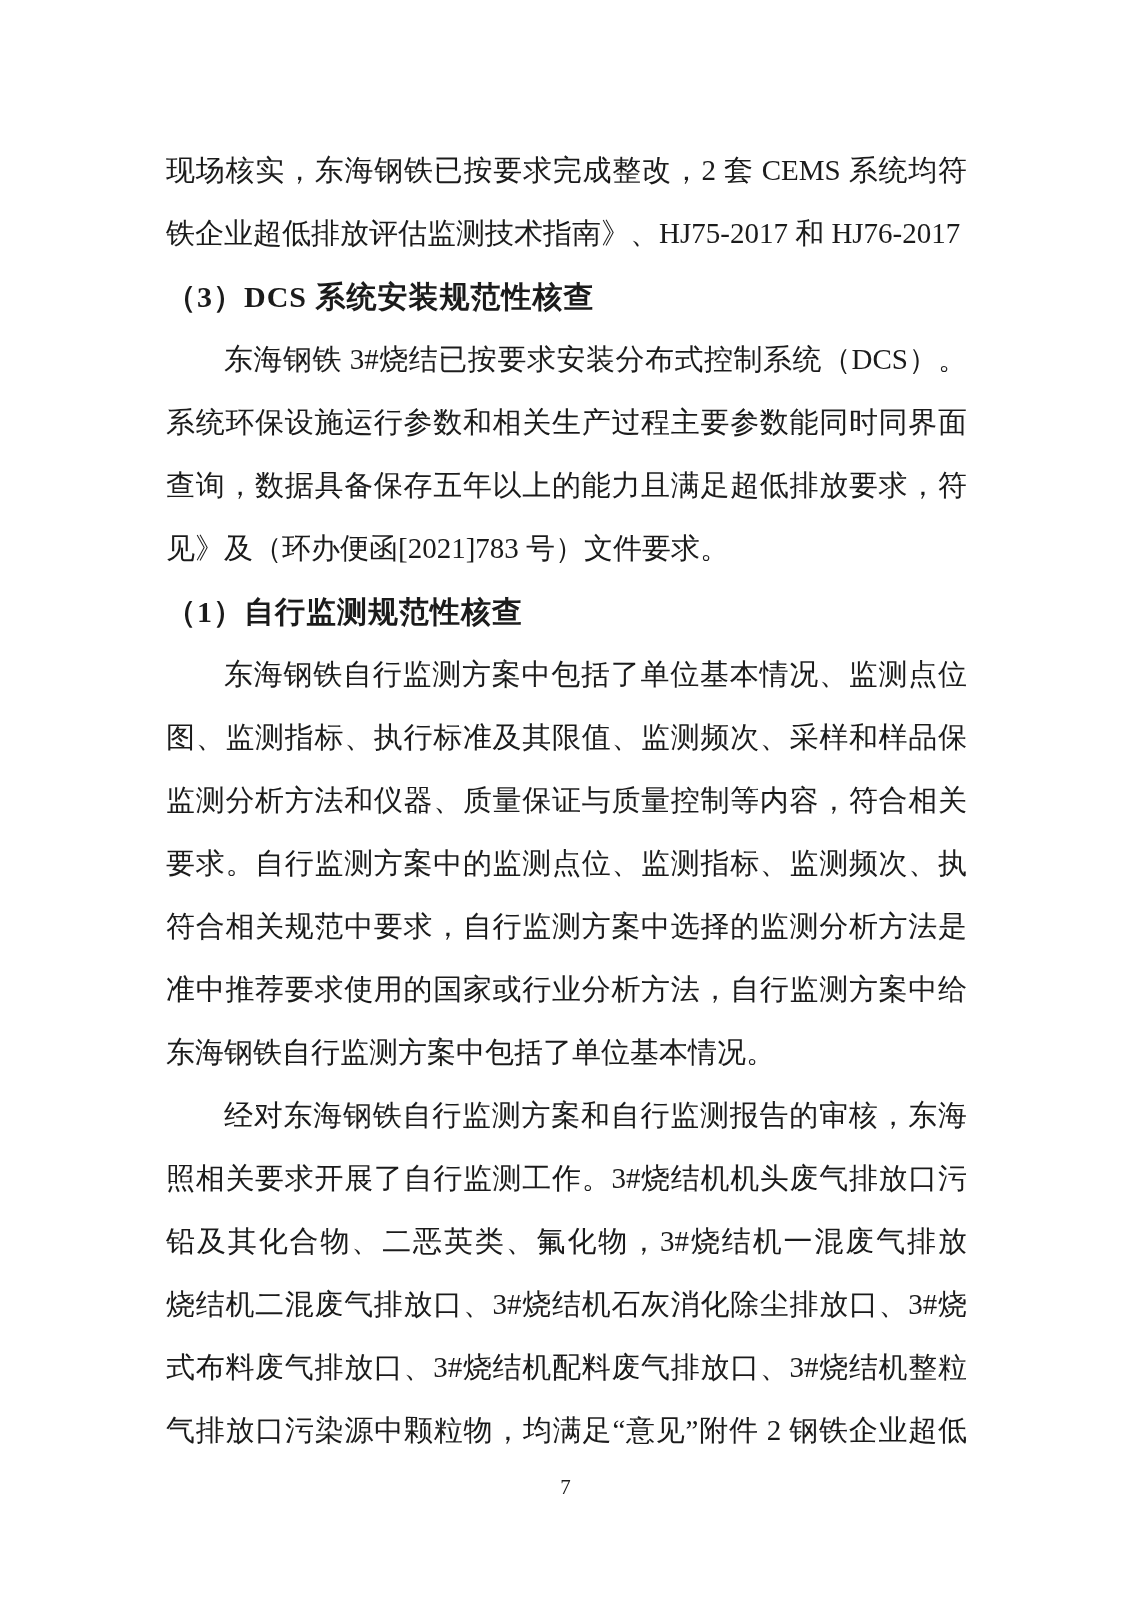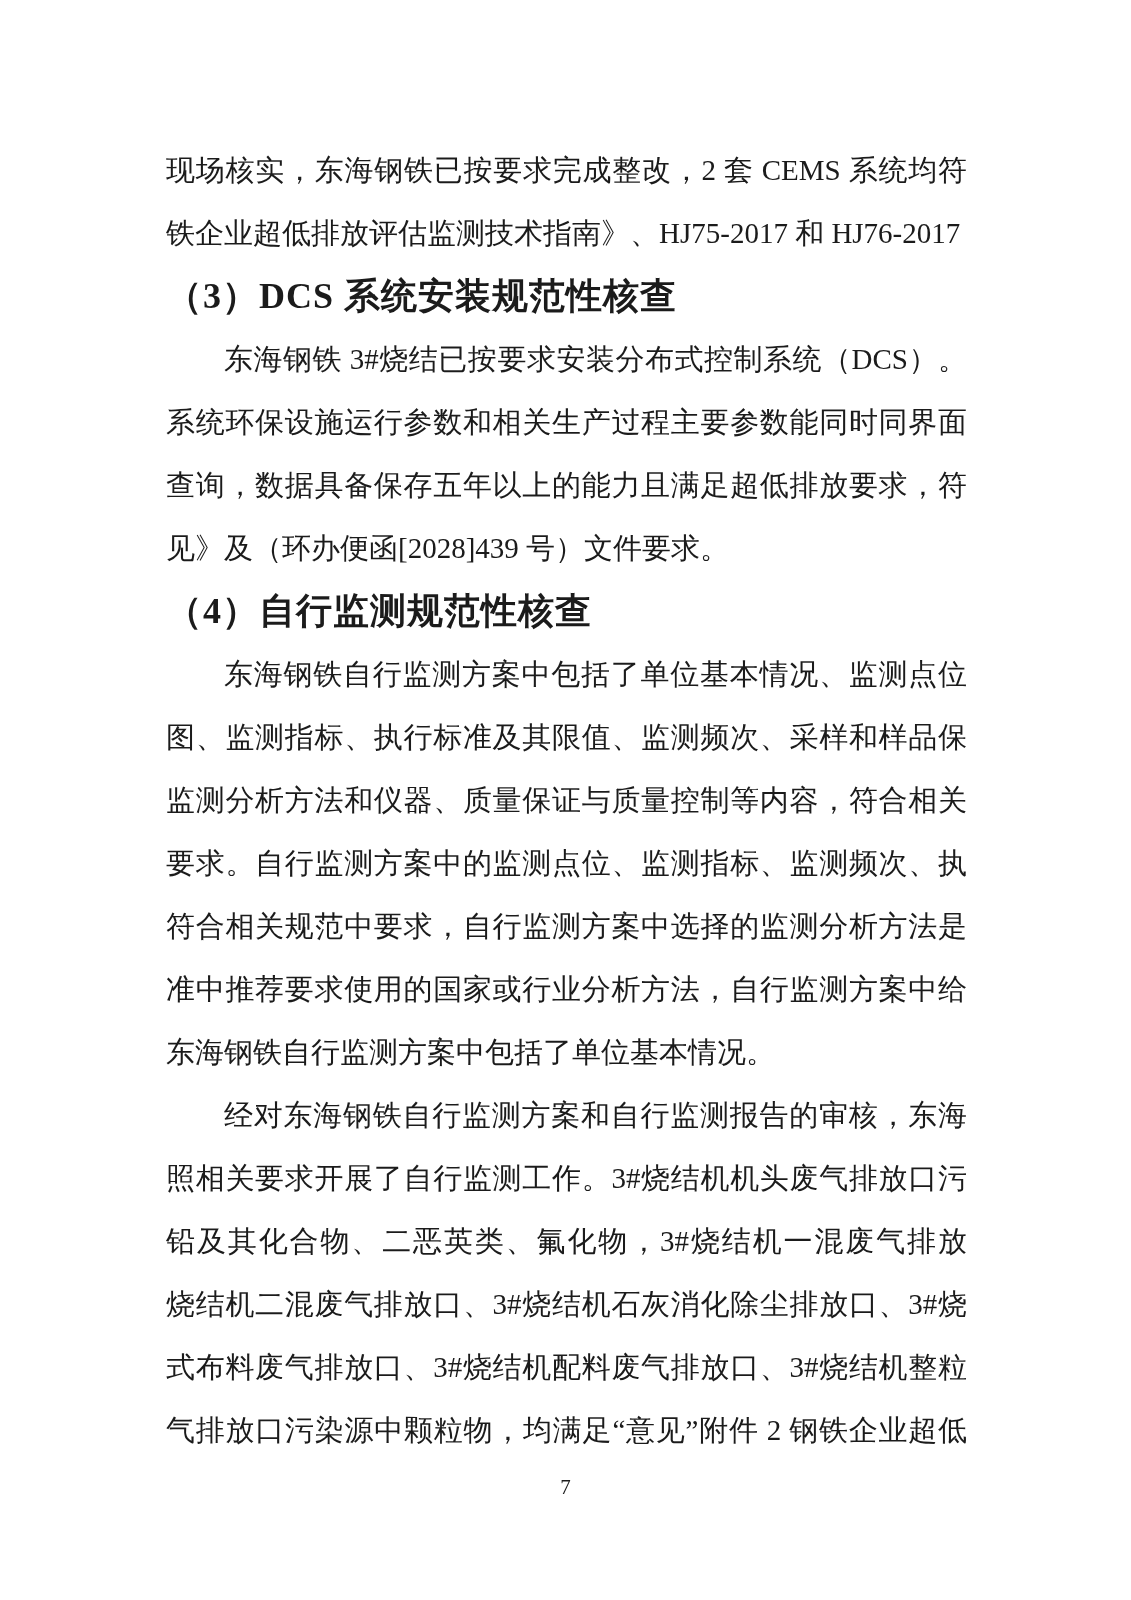--- a/index.html
+++ b/index.html
@@ -40,21 +40,21 @@
   .line.fill {
     text-align: justify;
     text-align-last: justify;
   }
   .line.indent {
     padding-left: 58px;
   }
   .heading {
     height: 63px;
     line-height: 63px;
-    font-size: 36px;
+    font-size: 30px;
     font-weight: bold;
     margin: 0;
     letter-spacing: 1px;
   }
   .page-number {
     position: absolute;
     top: 1472px;
     left: 0;
     width: 100%;
     text-align: center;
@@ -73,24 +73,24 @@
       <div class="line fill">现场核实，东海钢铁已按要求完成整改，2 套 CEMS 系统均符合《钢</div>
       <div class="line">铁企业超低排放评估监测技术指南》、HJ75-2017 和 HJ76-2017 要求。</div>
     </div>
 
     <h2 class="heading">（3）DCS 系统安装规范性核查</h2>
 
     <div class="para">
       <div class="line fill indent">东海钢铁 3#烧结已按要求安装分布式控制系统（DCS）。DCS</div>
       <div class="line fill">系统环保设施运行参数和相关生产过程主要参数能同时同界面显示</div>
       <div class="line fill">查询，数据具备保存五年以上的能力且满足超低排放要求，符合《意</div>
-      <div class="line">见》及（环办便函[2028]439 号）文件要求。</div>
+      <div class="line">见》及（环办便函[2021]783 号）文件要求。</div>
     </div>
 
-    <h2 class="heading">（4）自行监测规范性核查</h2>
+    <h2 class="heading">（1）自行监测规范性核查</h2>
 
     <div class="para">
       <div class="line fill indent">东海钢铁自行监测方案中包括了单位基本情况、监测点位及示意</div>
       <div class="line fill">图、监测指标、执行标准及其限值、监测频次、采样和样品保存方法、</div>
       <div class="line fill">监测分析方法和仪器、质量保证与质量控制等内容，符合相关规范中</div>
       <div class="line fill">要求。自行监测方案中的监测点位、监测指标、监测频次、执行标准</div>
       <div class="line fill">符合相关规范中要求，自行监测方案中选择的监测分析方法是排放标</div>
       <div class="line fill">准中推荐要求使用的国家或行业分析方法，自行监测方案中给出的监</div>
       <div class="line">东海钢铁自行监测方案中包括了单位基本情况。</div>
     </div>

